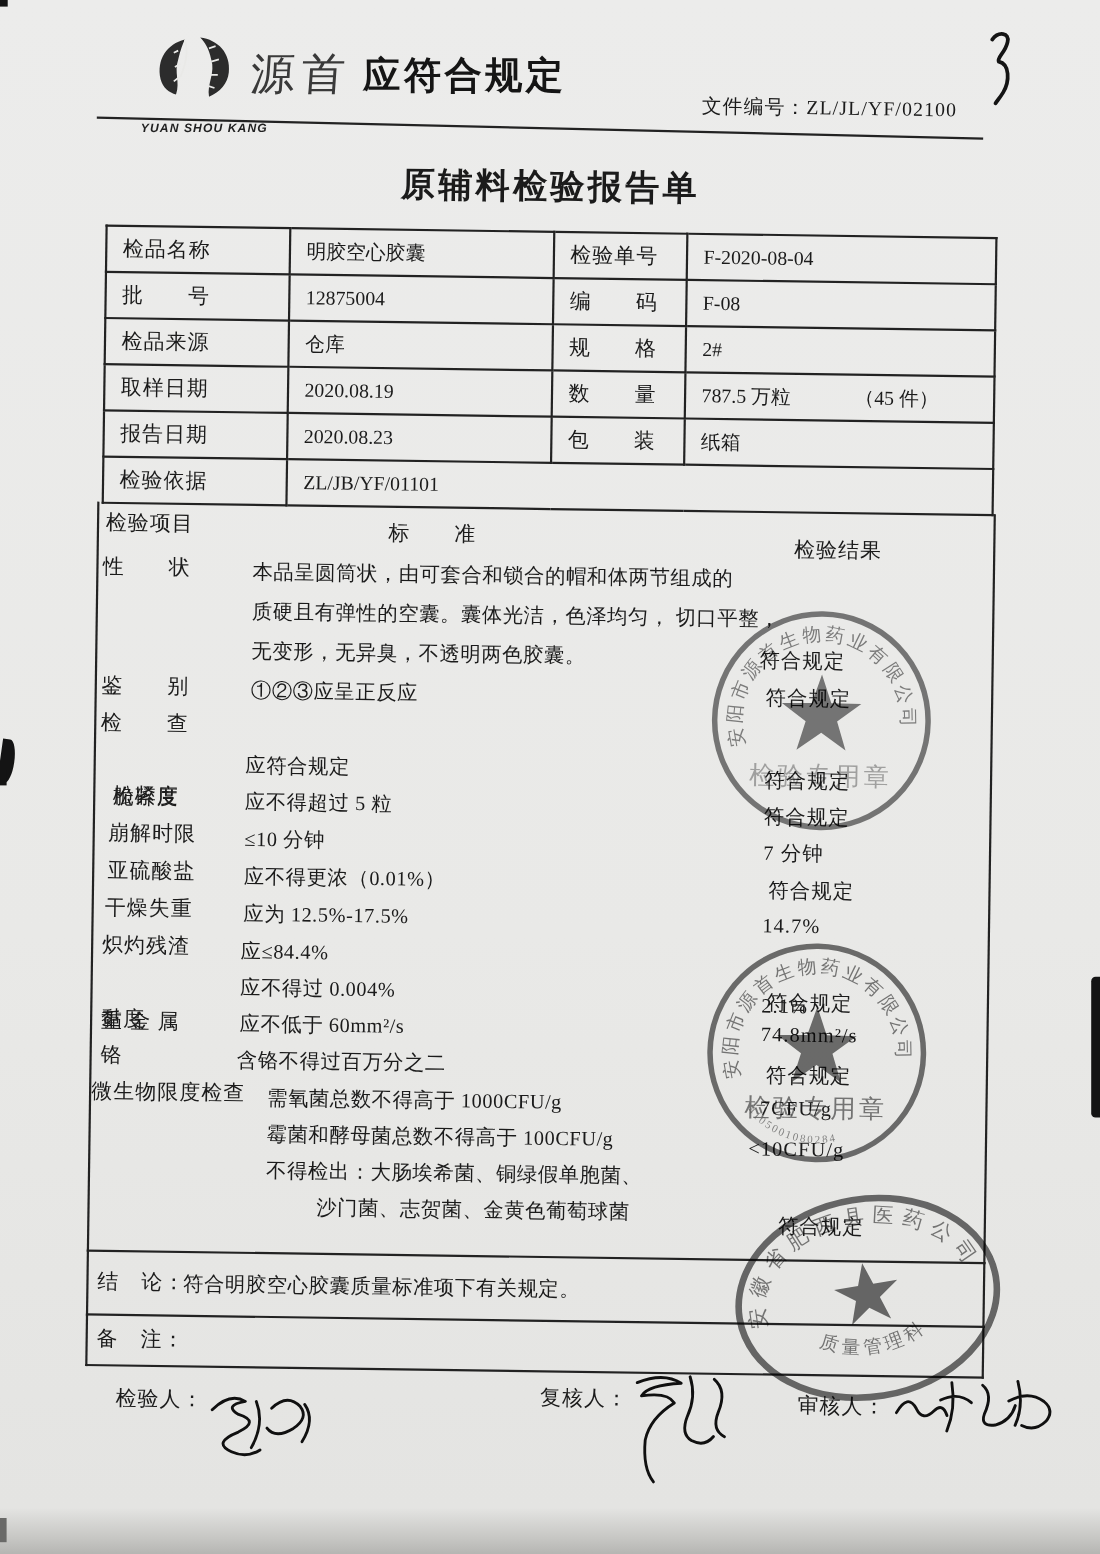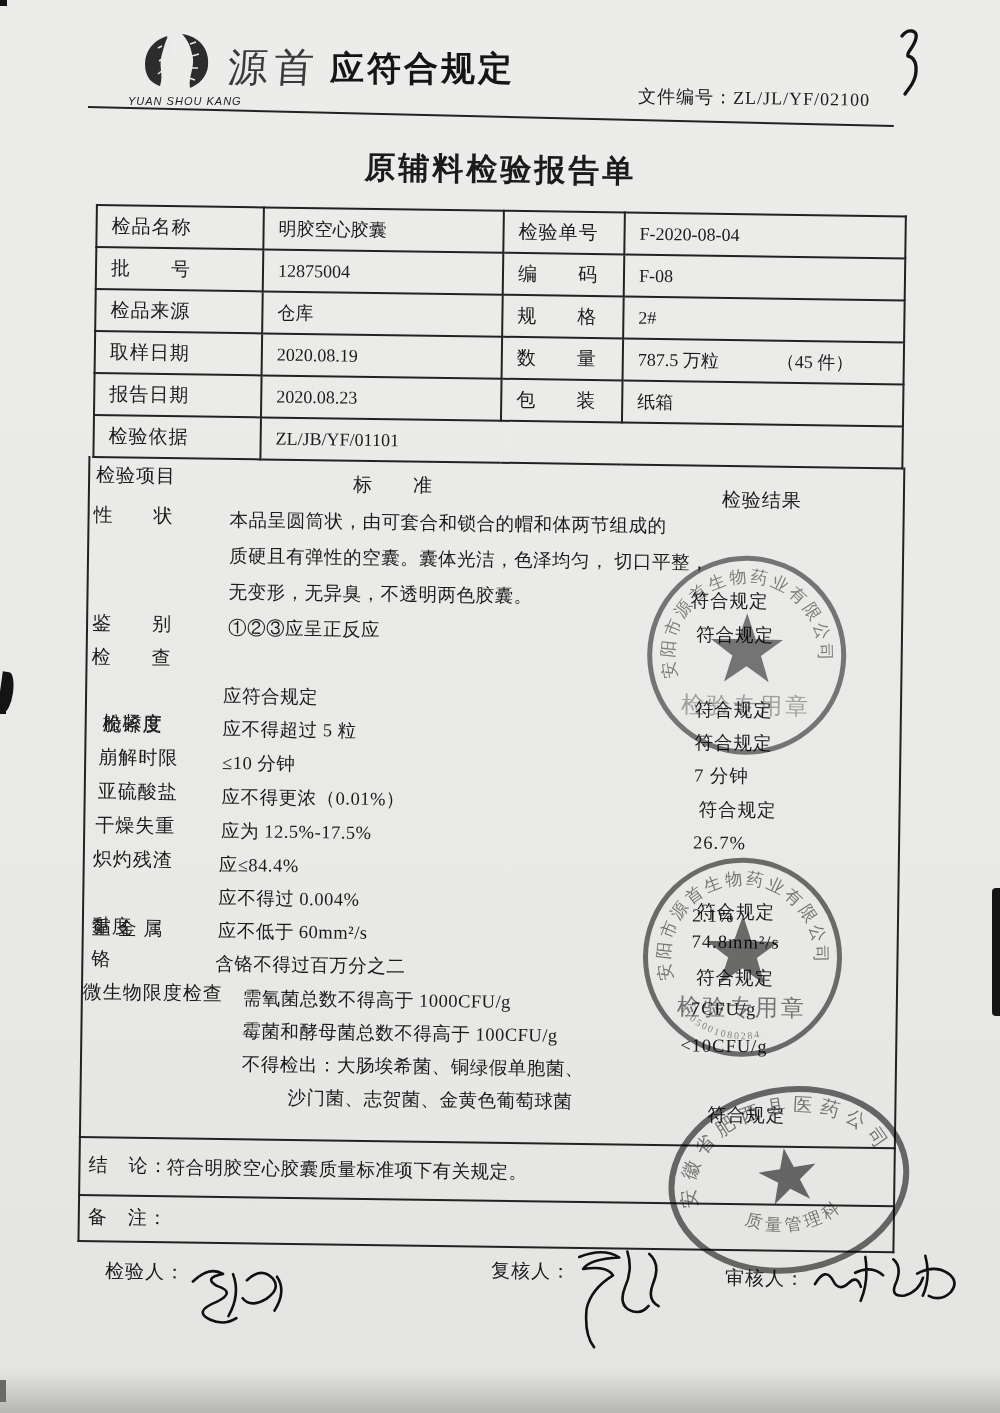--- a/index.html
+++ b/index.html
@@ -6,21 +6,21 @@
   body{
     width:1000px;height:1413px;position:relative;overflow:hidden;
     background:linear-gradient(180deg,#ececeb 0%,#e9e9e7 60%,#e4e4e2 97%,#c6c6c3 99%,#b5b5b2 100%);
     font-family:"Liberation Serif","DejaVu Serif",serif;
     color:#1b1b1b;
   }
   .abs{position:absolute;}
   
   .logo-cn1{font-size:40px;color:#3a3a3a;letter-spacing:6px;transform:skewX(-4deg);}
   .logo-cn2{font-size:34px;font-weight:bold;color:#151515;letter-spacing:3px;}
-  .logo-en{font-size:11px;font-weight:normal;font-style:italic;color:#222;letter-spacing:1px;font-family:"Liberation Sans",sans-serif;}
+  .logo-en{font-size:11px;font-weight:bold;font-style:italic;color:#222;letter-spacing:1px;font-family:"Liberation Sans",sans-serif;margin-top:16px;}
   .fileno{font-size:18px;letter-spacing:1px;transform:rotate(0.9deg);}
   .head-rule{height:2px;background:#222;transform:rotate(1.35deg);transform-origin:left center;}
   
   .doc{position:absolute;left:0;top:0;width:1000px;height:1413px;transform:rotate(0.8deg);transform-origin:90px 200px;}
   .title{font-size:31px;font-weight:bold;letter-spacing:3px;text-align:center;width:1000px;}
   
   .itable{border-collapse:collapse;table-layout:fixed;}
   .itable td{border:2px solid #222;font-size:19px;padding:0 0 0 14px;height:40px;vertical-align:middle;}
   .itable td.v{font-size:18px;}
   .box{border:2px solid #222;}
@@ -145,21 +145,21 @@
     <div class="abs std" style="left:160px;top:560px;">霉菌和酵母菌总数不得高于 100CFU/g</div>
     <div class="abs std" style="left:160px;top:593px;">不得检出：大肠埃希菌、铜绿假单胞菌、</div>
     <div class="abs std" style="left:206px;top:626px;">沙门菌、志贺菌、金黄色葡萄球菌</div>
 
     <div class="abs res" style="left:602px;top:123px;">符合规定</div>
     <div class="abs res" style="left:608px;top:157px;">符合规定</div>
     <div class="abs res" style="left:608px;top:232px;">符合规定</div>
     <div class="abs res" style="left:608px;top:265px;">符合规定</div>
     <div class="abs res" style="left:608px;top:298px;">7 分钟</div>
     <div class="abs res" style="left:613px;top:332px;">符合规定</div>
-    <div class="abs res" style="left:608px;top:368px;">26.7%</div>
+    <div class="abs res" style="left:608px;top:368px;">14.7%</div>
     <div class="abs res" style="left:608px;top:401px;margin-top:40px;">2.1%</div>
     <div class="abs res" style="left:613px;top:434px;">符合规定</div>
     <div class="abs res" style="left:608px;top:467px;">74.8mm²/s</div>
     <div class="abs res" style="left:613px;top:500px;">符合规定</div>
     <div class="abs res" style="left:608px;top:534px;">7CFU/g</div>
     <div class="abs res" style="left:598px;top:571px;">&lt;10CFU/g</div>
     <div class="abs res" style="left:626px;top:637px;">符合规定</div>
   </div>
 
   <div class="abs box" style="left:92px;top:1136px;width:813px;height:58px;border-top:none;">

